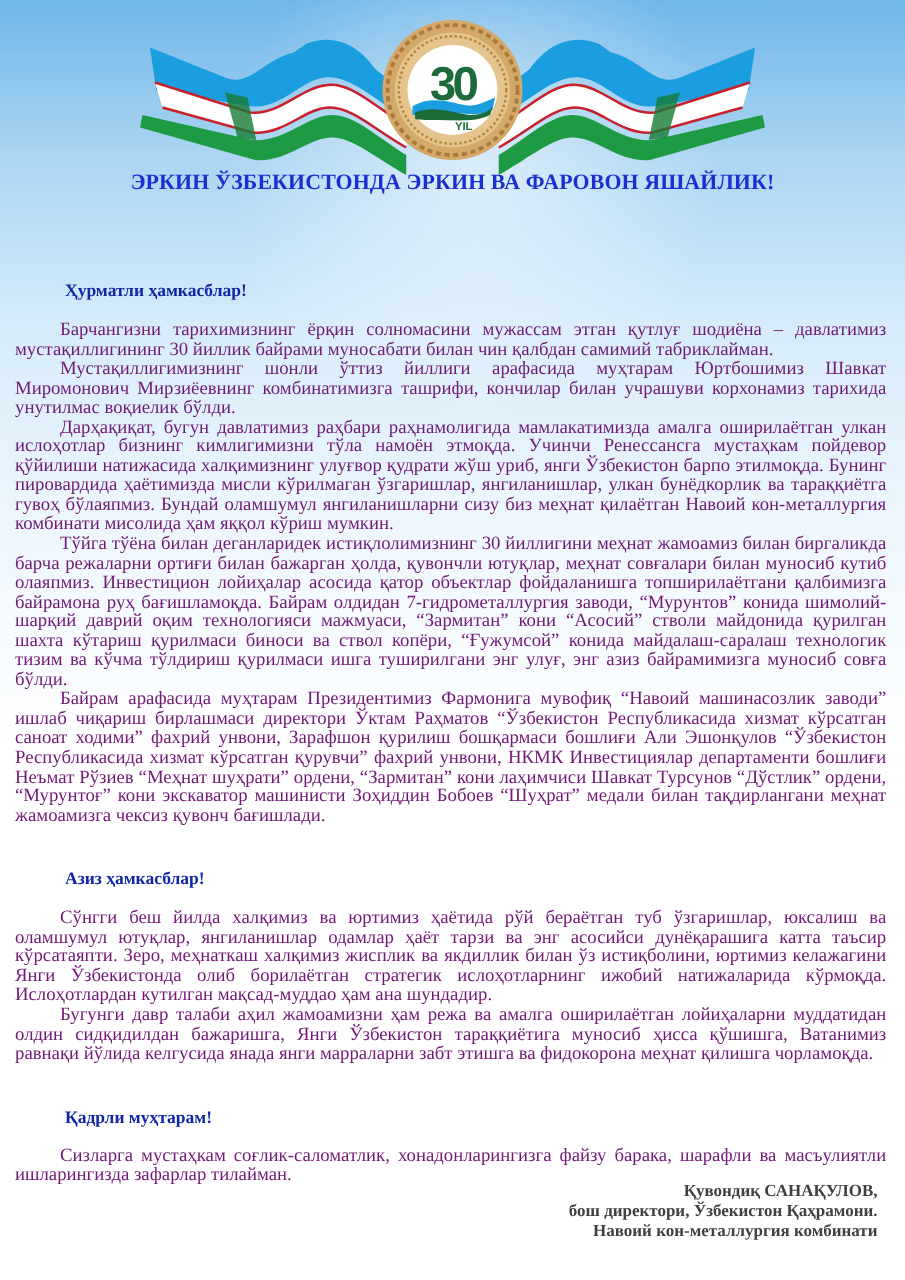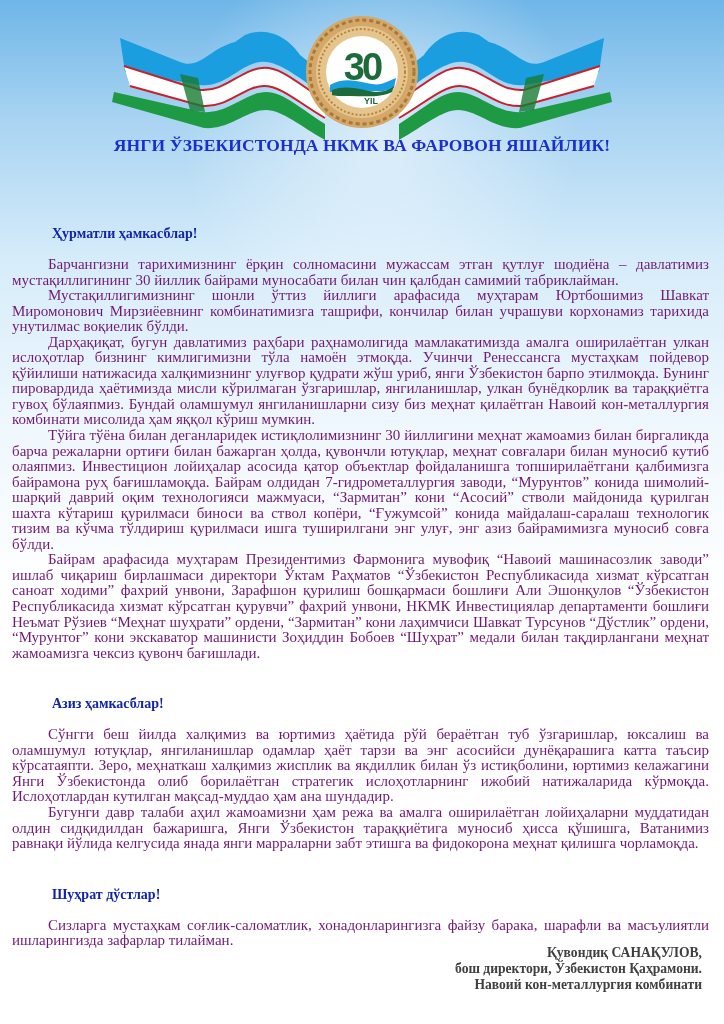--- a/index.html
+++ b/index.html
@@ -65,42 +65,42 @@
     <circle cx="362" cy="72" r="46" fill="#e6c48e"></circle>
     <circle cx="362" cy="72" r="43" fill="none" stroke="#b5863f" stroke-width="2" stroke-dasharray="2 2"></circle>
     <circle cx="362" cy="72" r="36" fill="#ffffff"></circle>
     <path d="M330 85 C345 76 360 82 372 84 C382 86 390 80 396 78 L394 88 C382 94 368 90 356 90 C346 90 338 92 330 92 Z" fill="#1a9ee0"></path>
     <path d="M332 90 C346 84 362 90 376 92 C386 92 392 88 394 86 L392 92 C380 98 364 96 350 96 C340 96 334 96 332 95 Z" fill="#1d6b3a"></path>
   </g>
   <text x="362" y="80" text-anchor="middle" font-family="Liberation Sans, sans-serif" font-weight="bold" font-size="38" fill="#1d6b3a" letter-spacing="-3">30</text>
   <text x="371" y="104" text-anchor="middle" font-family="Liberation Sans, sans-serif" font-weight="bold" font-size="9" fill="#1d6b3a">YIL</text>
 </svg>
 
-<div class="title">ЯНГИ ЎЗБЕКИСТОНДА НКМК ВА ФАРОВОН ЯШАЙЛИК!</div>
+<div class="title">ЭРКИН ЎЗБЕКИСТОНДА ЭРКИН ВА ФАРОВОН ЯШАЙЛИК!</div>
 
 <div class="content">
   <div>
     <div class="greet">Ҳурматли ҳамкасблар!</div>
     <div class="gap1"></div>
     <p class="para">Барчангизни тарихимизнинг ёрқин солномасини мужассам этган қутлуғ шодиёна – давлатимиз мустақиллигининг 30 йиллик байрами муносабати билан чин қалбдан самимий табриклайман.</p>
     <p class="para">Мустақиллигимизнинг шонли ўттиз йиллиги арафасида муҳтарам Юртбошимиз Шавкат Миромонович Мирзиёевнинг комбинатимизга ташрифи, кончилар билан учрашуви корхонамиз тарихида унутилмас воқиелик бўлди.</p>
     <p class="para">Дарҳақиқат, бугун давлатимиз раҳбари раҳнамолигида мамлакатимизда амалга оширилаётган улкан ислоҳотлар бизнинг кимлигимизни тўла намоён этмоқда. Учинчи Ренессансга мустаҳкам пойдевор қўйилиши натижасида халқимизнинг улуғвор қудрати жўш уриб, янги Ўзбекистон барпо этилмоқда. Бунинг пировардида ҳаётимизда мисли кўрилмаган ўзгаришлар, янгиланишлар, улкан бунёдкорлик ва тараққиётга гувоҳ бўлаяпмиз. Бундай оламшумул янгиланишларни сизу биз меҳнат қилаётган Навоий кон-металлургия комбинати мисолида ҳам яққол кўриш мумкин.</p>
     <p class="para">Тўйга тўёна билан деганларидек истиқлолимизнинг 30 йиллигини меҳнат жамоамиз билан биргаликда барча режаларни ортиғи билан бажарган ҳолда, қувончли ютуқлар, меҳнат совғалари билан муносиб кутиб олаяпмиз. Инвестицион лойиҳалар асосида қатор объектлар фойдаланишга топширилаётгани қалбимизга байрамона руҳ бағишламоқда. Байрам олдидан 7-гидрометаллургия заводи, “Мурунтов” конида шимолий-шарқий даврий оқим технологияси мажмуаси, “Зармитан” кони “Асосий” стволи майдонида қурилган шахта кўтариш қурилмаси биноси ва ствол копёри, “Ғужумсой” конида майдалаш-саралаш технологик тизим ва кўчма тўлдириш қурилмаси ишга туширилгани энг улуғ, энг азиз байрамимизга муносиб совға бўлди.</p>
     <p class="para">Байрам арафасида муҳтарам Президентимиз Фармонига мувофиқ “Навоий машинасозлик заводи” ишлаб чиқариш бирлашмаси директори Ўктам Раҳматов “Ўзбекистон Республикасида хизмат кўрсатган саноат ходими” фахрий унвони, Зарафшон қурилиш бошқармаси бошлиғи Али Эшонқулов “Ўзбекистон Республикасида хизмат кўрсатган қурувчи” фахрий унвони, НКМК Инвестициялар департаменти бошлиғи Неъмат Рўзиев “Меҳнат шуҳрати” ордени, “Зармитан” кони лаҳимчиси Шавкат Турсунов “Дўстлик” ордени, “Мурунтоғ” кони экскаватор машинисти Зоҳиддин Бобоев “Шуҳрат” медали билан тақдирлангани меҳнат жамоамизга чексиз қувонч бағишлади.</p>
   </div>
   <div class="gap2"></div>
   <div>
     <div class="greet">Азиз ҳамкасблар!</div>
     <div class="gap1"></div>
     <p class="para">Сўнгги беш йилда халқимиз ва юртимиз ҳаётида рўй бераётган туб ўзгаришлар, юксалиш ва оламшумул ютуқлар, янгиланишлар одамлар ҳаёт тарзи ва энг асосийси дунёқарашига катта таъсир кўрсатаяпти. Зеро, меҳнаткаш халқимиз жисплик ва якдиллик билан ўз истиқболини, юртимиз келажагини Янги Ўзбекистонда олиб борилаётган стратегик ислоҳотларнинг ижобий натижаларида кўрмоқда. Ислоҳотлардан кутилган мақсад-муддао ҳам ана шундадир.</p>
     <p class="para">Бугунги давр талаби аҳил жамоамизни ҳам режа ва амалга оширилаётган лойиҳаларни муддатидан олдин сидқидилдан бажаришга, Янги Ўзбекистон тараққиётига муносиб ҳисса қўшишга, Ватанимиз равнақи йўлида келгусида янада янги марраларни забт этишга ва фидокорона меҳнат қилишга чорламоқда.</p>
   </div>
   <div class="gap2"></div>
   <div>
-    <div class="greet">Шуҳрат дўстлар!</div>
+    <div class="greet">Қадрли муҳтарам!</div>
     <div class="gap1"></div>
     <p class="para">Сизларга мустаҳкам соғлик-саломатлик, хонадонларингизга файзу барака,  шарафли ва масъулиятли ишларингизда зафарлар тилайман.</p>
   </div>
 </div>
 
 <div class="signature">
   <div>Қувондиқ САНАҚУЛОВ,</div>
   <div>бош директори, Ўзбекистон Қаҳрамони.</div>
   <div>Навоий кон-металлургия комбинати</div>
 </div>

